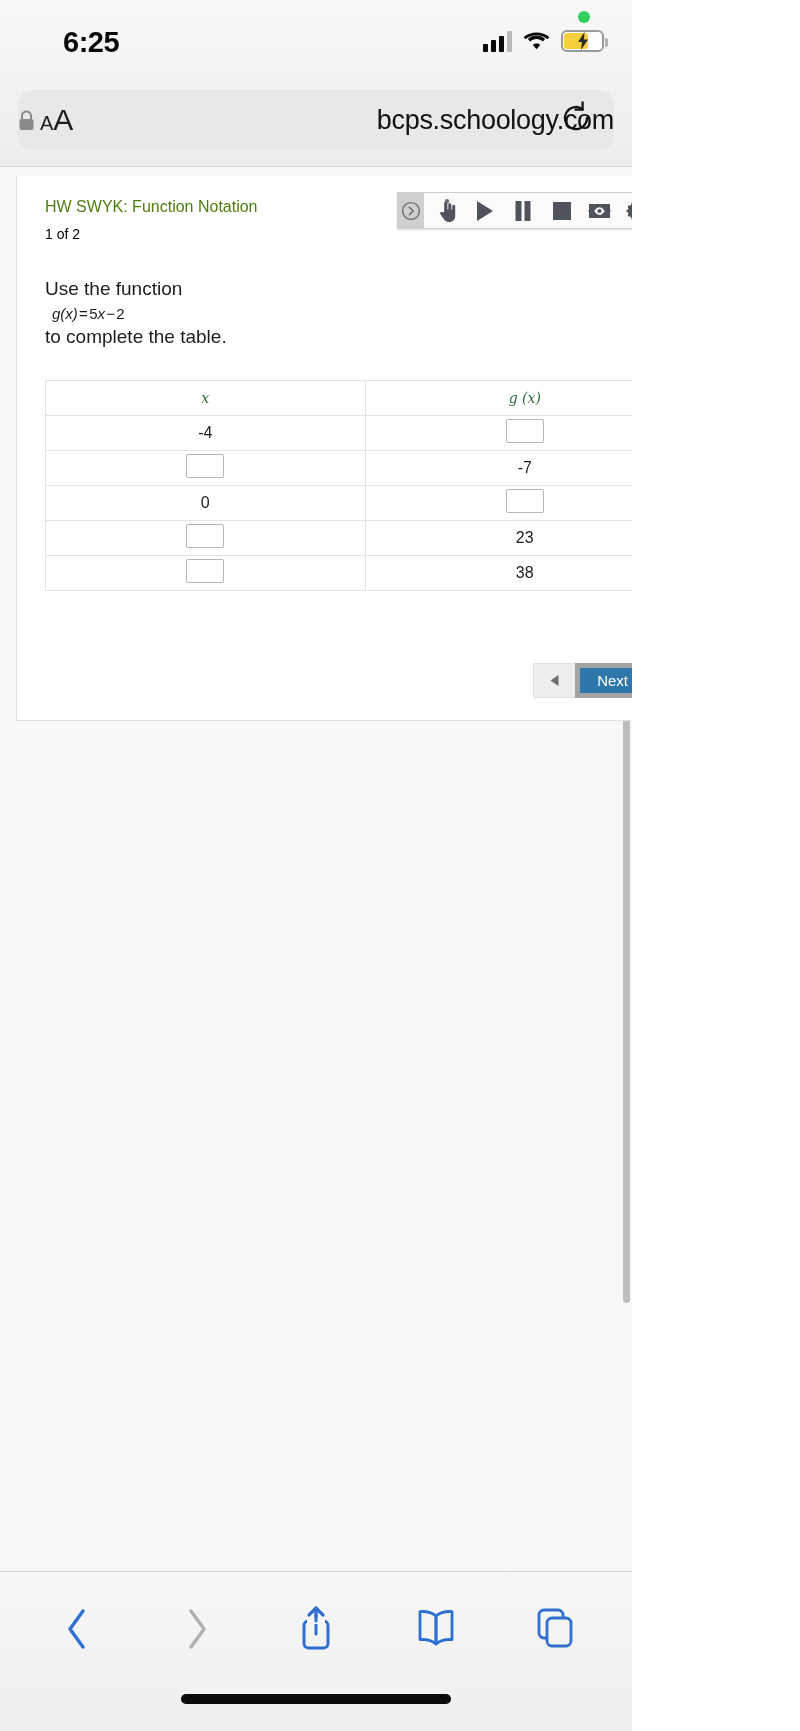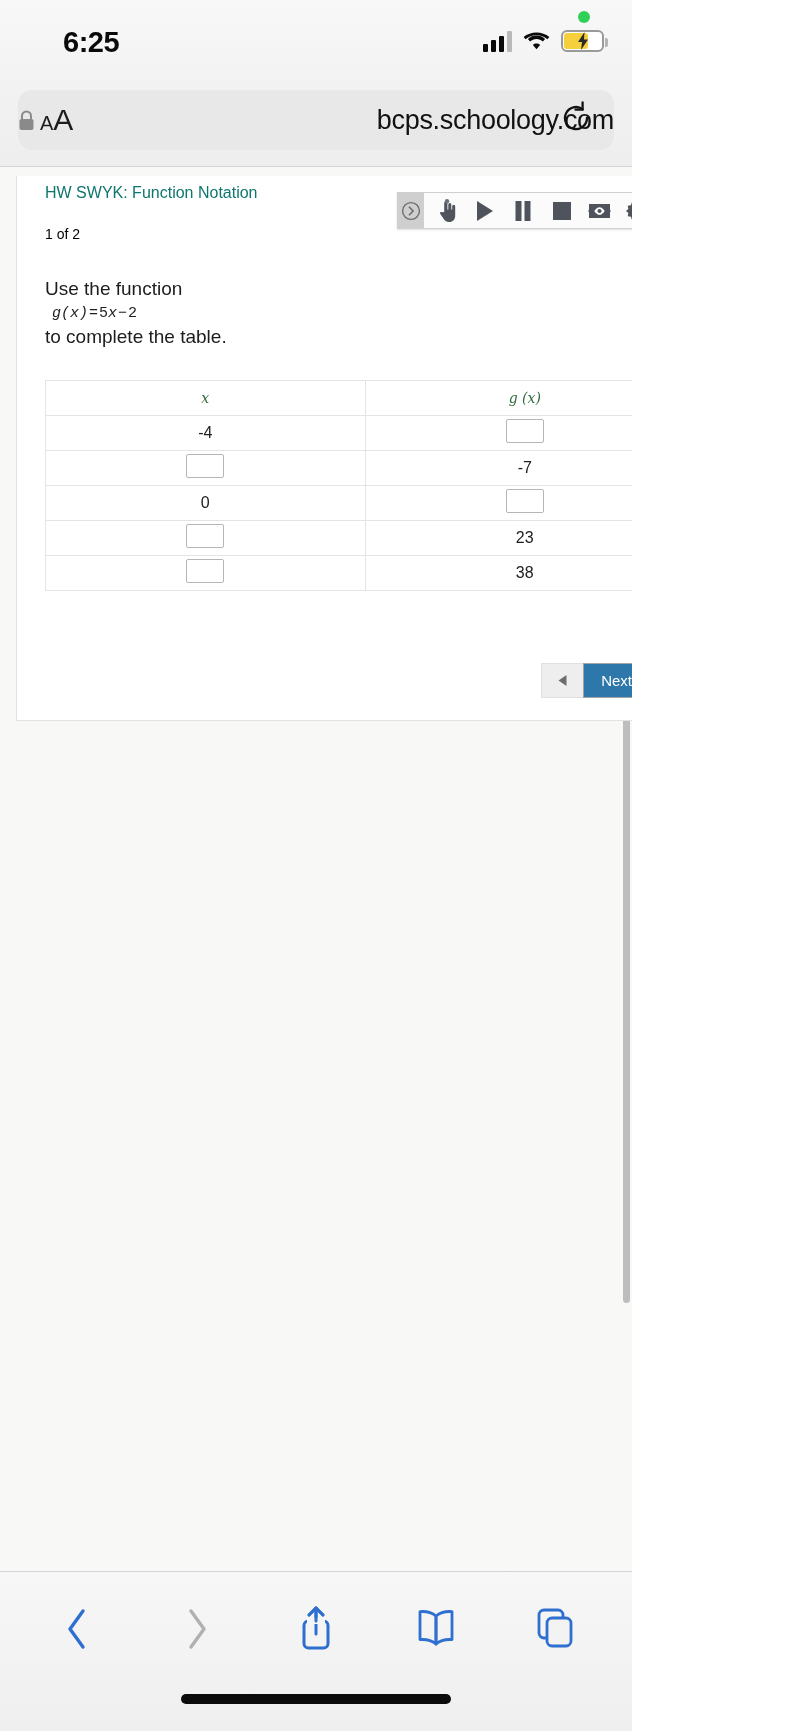--- a/index.html
+++ b/index.html
@@ -91,22 +91,22 @@
     background: #f8f8f6; overflow: hidden;
     border-top: 1px solid #d6d6d6;
   }
   .card {
     position: absolute; left: 16px; top: 9px; width: 697px;
     background: #ffffff; border: 1px solid #e2e2e2;
     border-top: none;
   }
   .card-head { position: relative; height: 62px; }
   .assign-title {
-    position: absolute; left: 28px; top: 8px;
-    font-size: 16px; color: #0f766e;
+    position: absolute; left: 28px; top: 22px;
+    font-size: 16px; color: #4d7c0f;
   }
   .page-count {
     position: absolute; left: 28px; top: 50px;
     font-size: 14px; color: #000000;
   }
 
   
   .ax-toolbar {
     position: absolute; right: 11px; top: 16px;
     display: flex; align-items: stretch; height: 37px;
@@ -132,21 +132,21 @@
     align-items: center; justify-content: center;
   }
 
   
   .qbody { padding: 38px 28px 0; }
   .qtext {
     font-size: 19px; color: #1d1d1d; line-height: 1.4;
     display: flex; align-items: baseline; flex-wrap: wrap; gap: 0; flex-direction: column;
   }
   .mathjax {
-    font-family: Liberation Mono, monospace; font-style: italic;
+    font-family: Liberation Sans, sans-serif; font-style: italic;
     font-size: 15px; color: #1d1d1d; padding: 0 7px;
     white-space: nowrap;
   }
   .mathjax .num, .mathjax .op { font-style: normal; }
 
   
   table.fn-table {
     margin-top: 30px; width: 640px;
     border-collapse: collapse; table-layout: fixed;
   }
@@ -172,21 +172,21 @@
     display: flex; justify-content: flex-end; align-items: center;
     gap: 0; padding: 72px 18px 22px 0;
   }
   .prev-btn {
     width: 42px; height: 35px; background: #eeeeee;
     border: 1px solid #e0e0e0; border-right: none;
     display: flex; align-items: center; justify-content: center;
   }
   .next-btn {
     height: 35px; background: #2e77ab; color: #fff;
-    border: 1px solid #a3a3a3;
+    border: 5px solid #a3a3a3;
     display: flex; align-items: center; justify-content: center;
     gap: 7px; padding: 0 17px; font-size: 15px;
   }
 
   
   .pg-scroll {
     position: absolute; right: 2px; top: 36px;
     width: 7px; height: 1100px;
     background: #bdbdbd; border-radius: 4px;
   }

